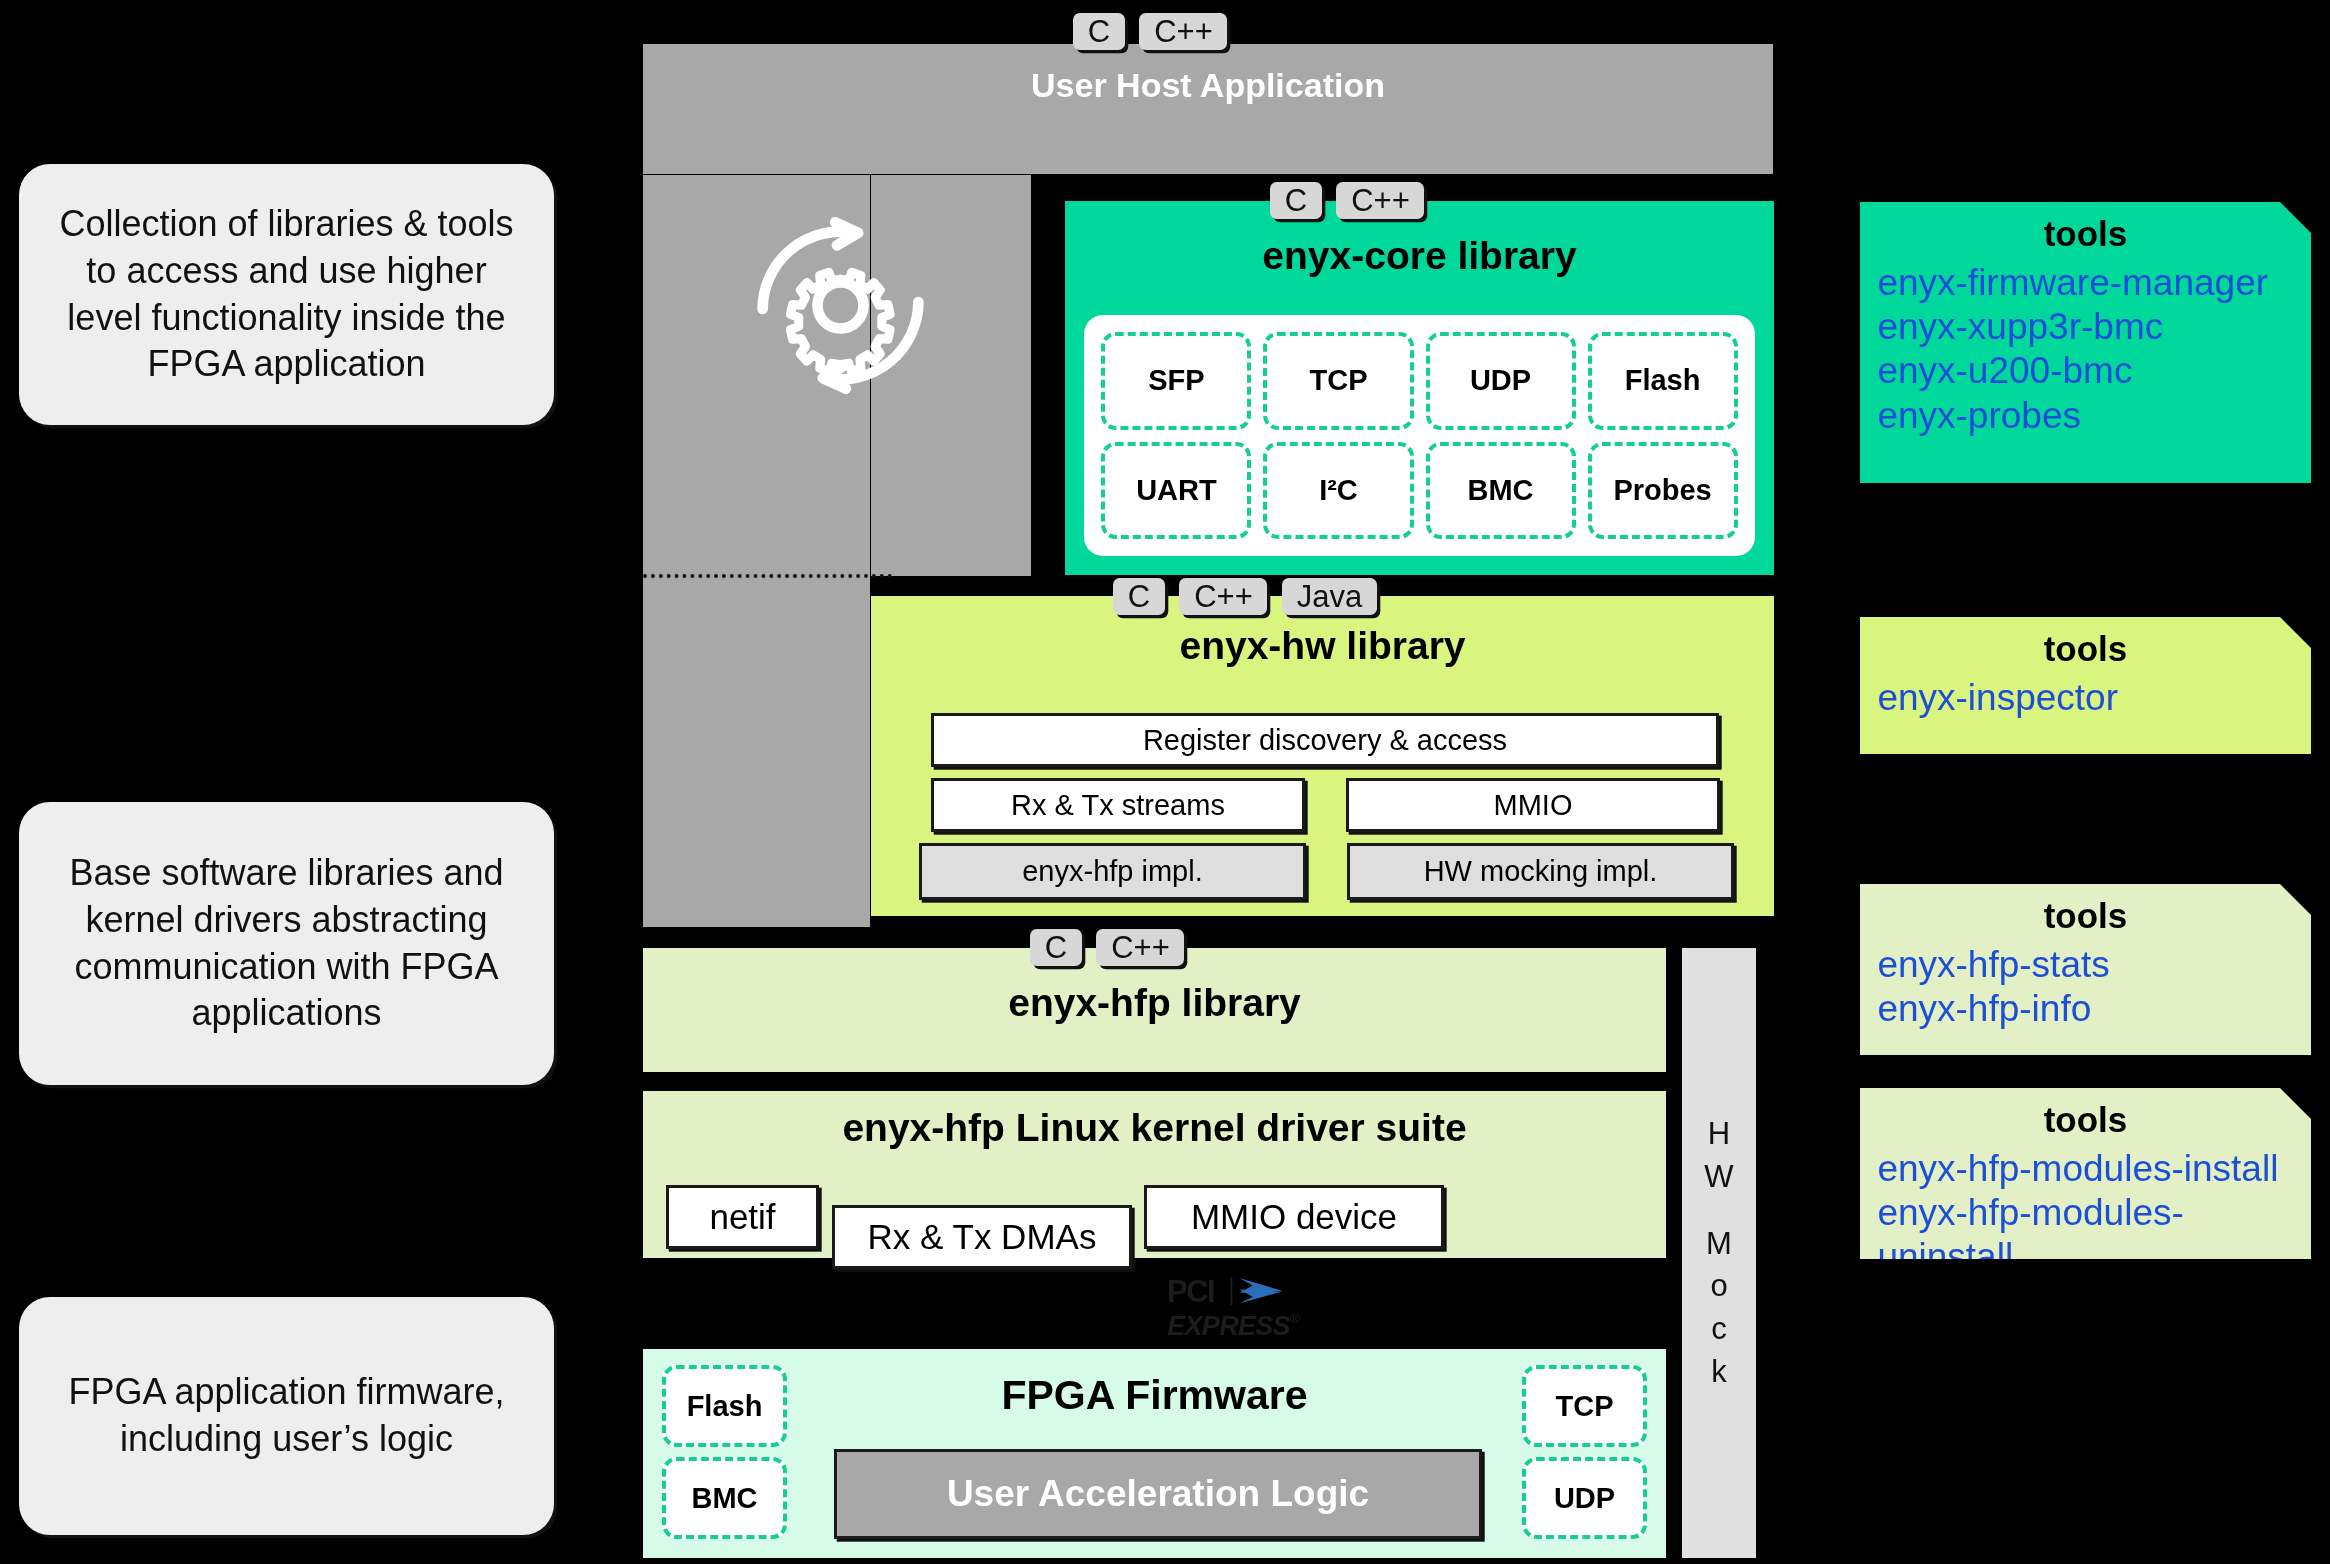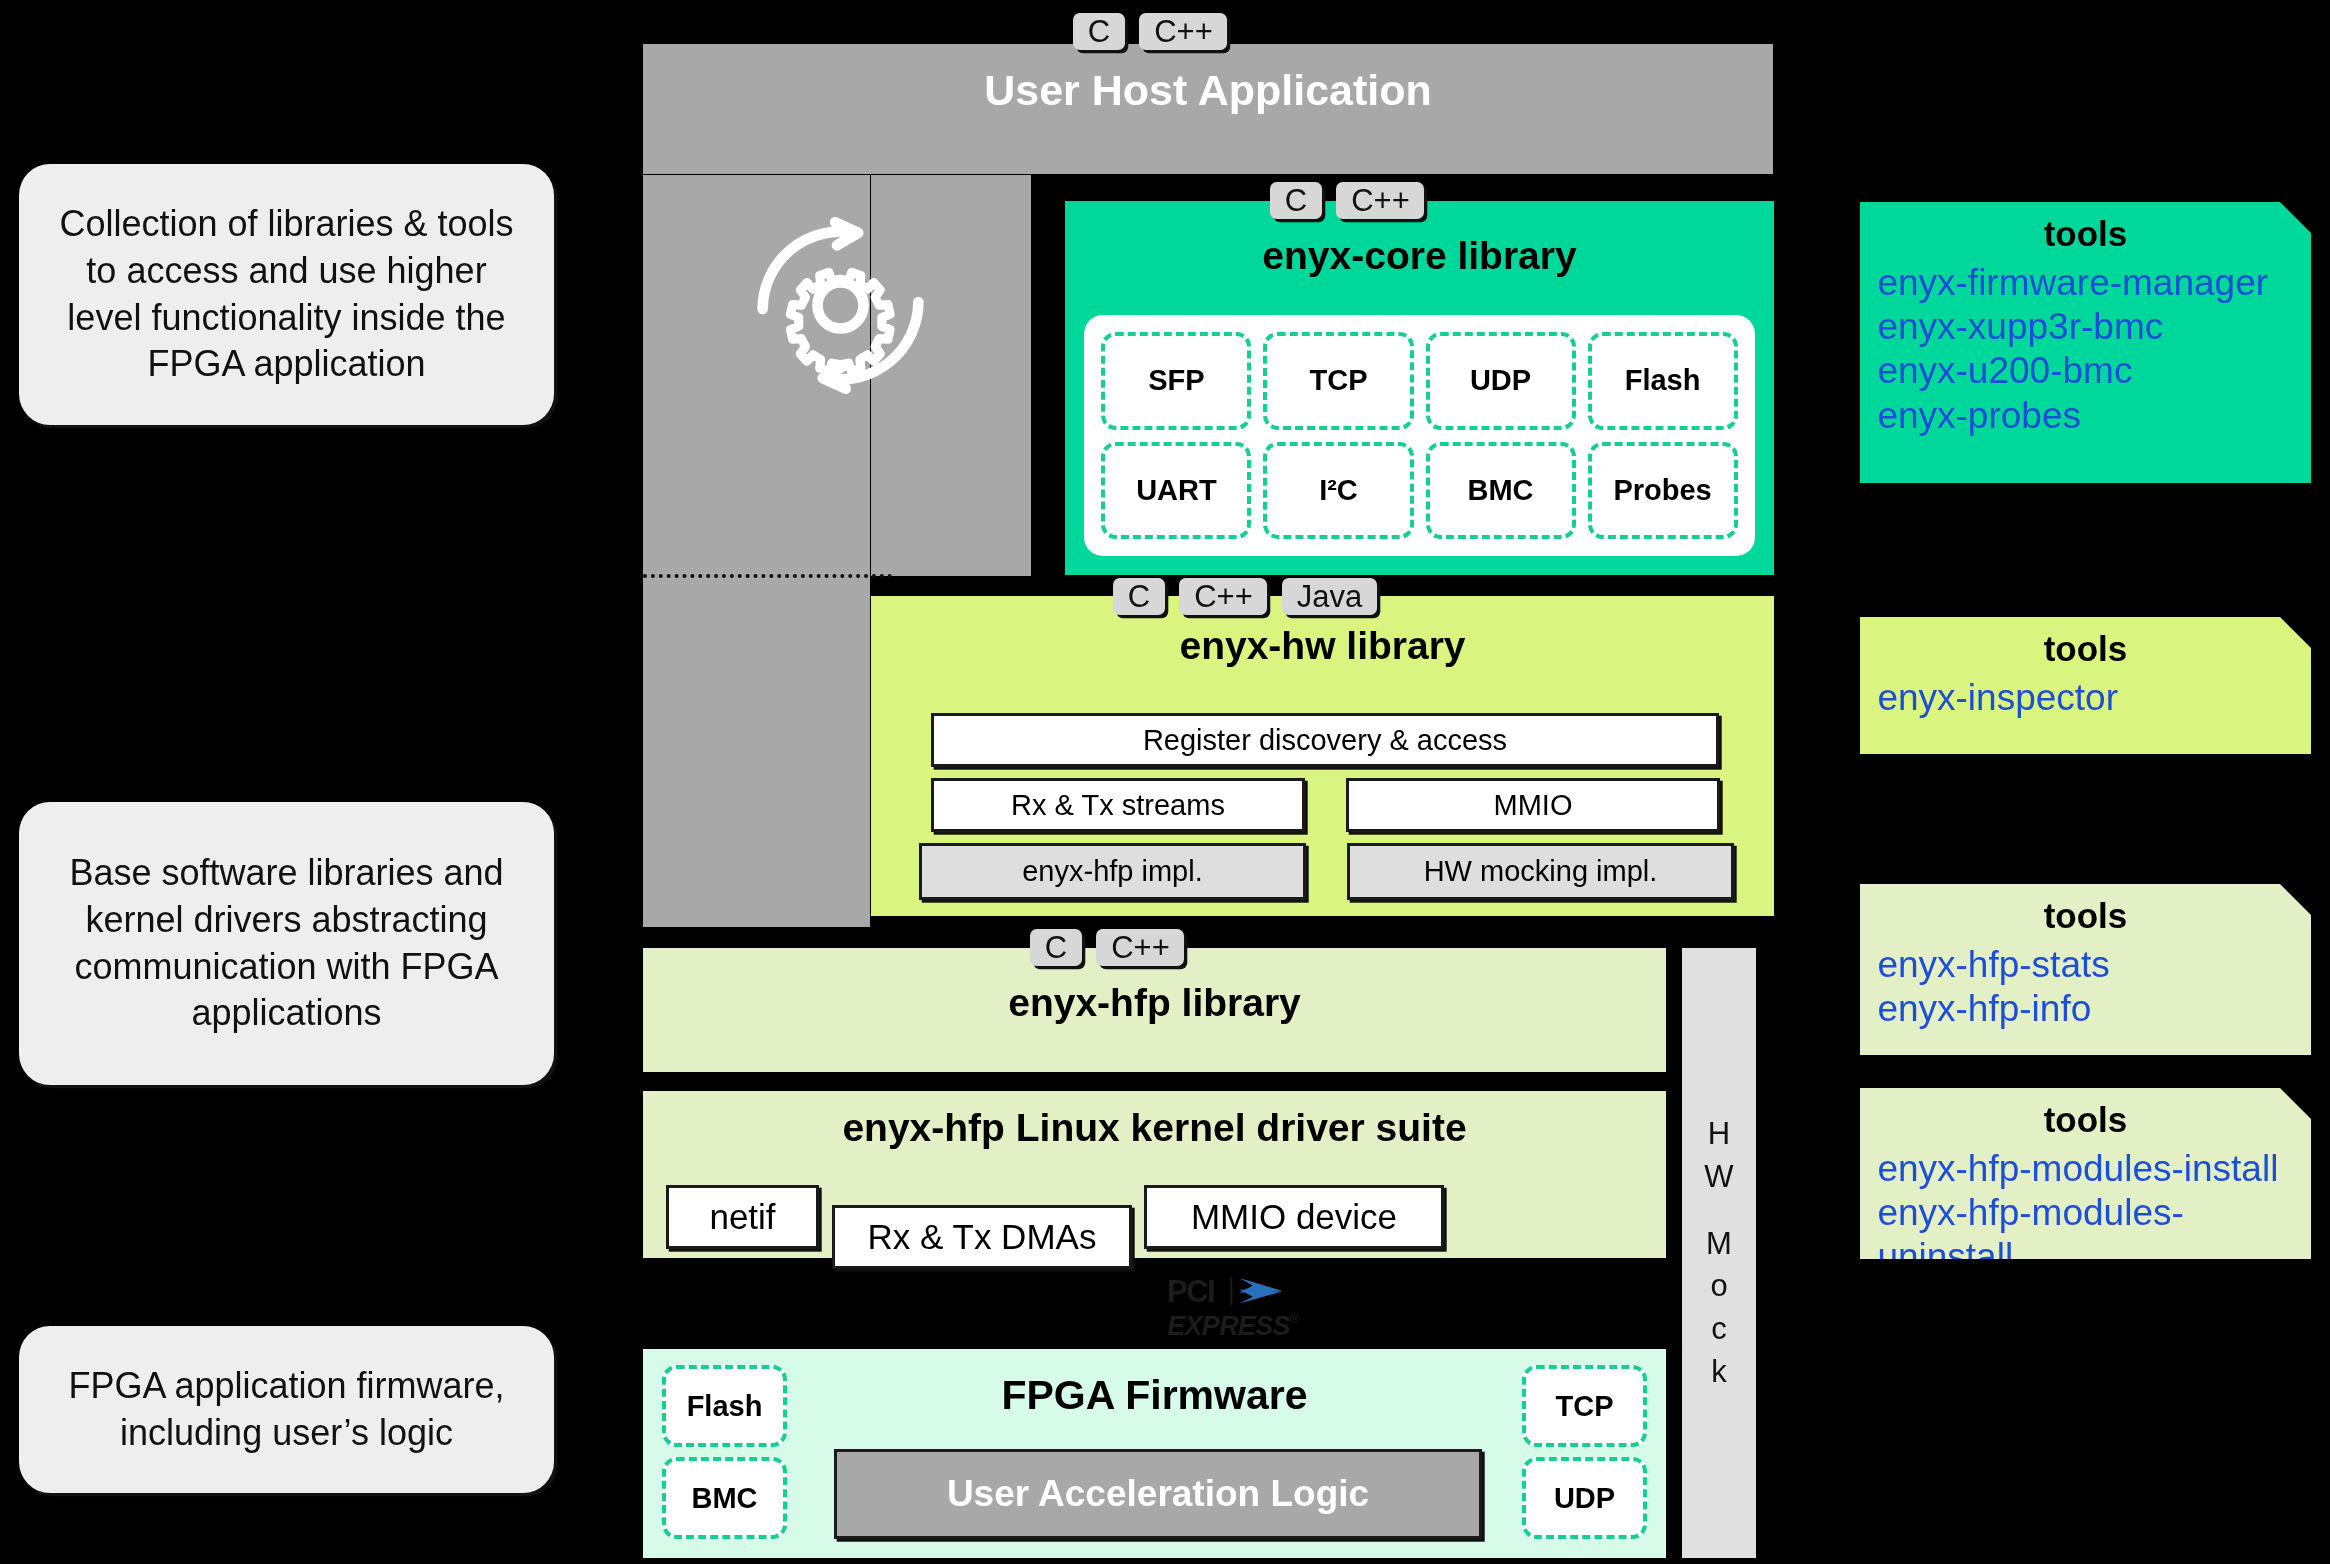--- a/index.html
+++ b/index.html
@@ -13,21 +13,21 @@
   .callout{
     background:#eeeeee;border-radius:31px;
     display:flex;align-items:center;justify-content:center;
     text-align:center;padding:17.4px 29px;
     font-size:36px;line-height:1.30;color:#111;
     box-shadow:3.3px 3.3px 0 #111;
   }
   .blk-title{font-weight:bold;text-align:center;}
 
   .host{background:#a8a8a8;}
-  .host-title{color:#ffffff;font-size:43px;font-weight:bold;}
+  .host-title{color:#ffffff;font-size:34px;font-weight:bold;}
 
   .core{background:#00d89b;}
   .core-inner{background:#ffffff;border-radius:19px;}
   .dashchip{
     border:4.7px dashed #15cf92;border-radius:14.7px;background:#fff;
     display:flex;align-items:center;justify-content:center;
     font-weight:bold;font-size:29px;color:#000;
   }
 
   .hw{background:#d9f57f;}
@@ -90,21 +90,21 @@
 <body>
 
 <div class="abs callout" style="left:19px;top:164px;width:535px;height:261px;">
   <span>Collection of libraries &amp; tools to access and use higher level functionality inside the FPGA application</span>
 </div>
 
 <div class="abs callout" style="left:19px;top:802px;width:535px;height:283px;">
   <span>Base software libraries and kernel drivers abstracting communication with FPGA applications</span>
 </div>
 
-<div class="abs callout" style="left:19px;top:1326px;width:535px;height:167px;">
+<div class="abs callout" style="left:19px;top:1297px;width:535px;height:238px;">
   <span>FPGA application firmware, including user’s logic</span>
 </div>
 
 <div class="abs host" style="left:643px;top:44px;width:1130px;height:130px;"></div>
 <div class="abs host" style="left:643px;top:175px;width:227px;height:752px;"></div>
 <div class="abs host" style="left:871px;top:175px;width:160px;height:401px;"></div>
 
 <div class="abs dotted" style="left:643px;top:574px;width:249px;height:0;"></div>
 
 <div class="abs host-title" style="left:643px;top:66px;width:1130px;text-align:center;">User Host Application</div>

